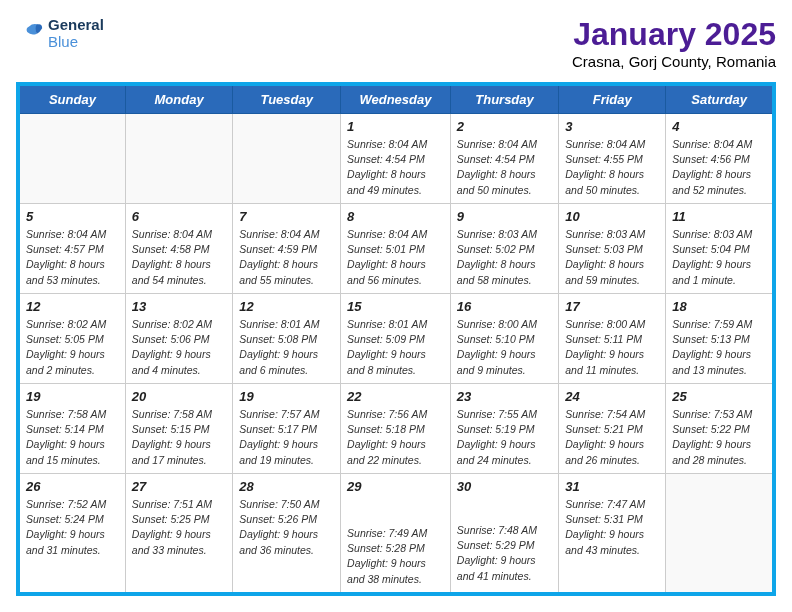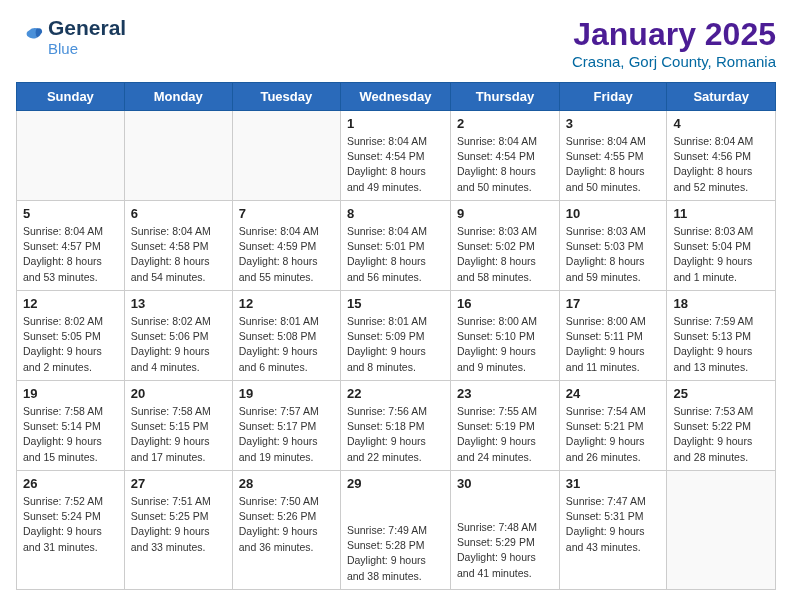--- a/index.html
+++ b/index.html
@@ -28,26 +28,27 @@
     .title-block {
       text-align: right;
     }
     .calendar-title {
       font-size: 32px;
       font-weight: bold;
       color: #4c1d95;
     }
     .calendar-subtitle {
       font-size: 15px;
-      color: #0369a1;
+      color: #000000;
     }
     table {
       width: 100%;
       border-collapse: collapse;
-      border: 1px solid #0ea5e9;
+      border: 4px solid #0ea5e9;
+      font-style: italic;
     }
     .day-header {
       background-color: #2a6aba;
       color: #fff;
       text-align: center;
       font-size: 13px;
       font-weight: bold;
       padding: 6px 4px;
       border: 1px solid #1a5aa0;
     }
@@ -79,21 +80,21 @@
 </head>
 <body>
 
 <div class="header">
   <div class="logo">
     <svg class="logo-icon" viewBox="0 0 30 30" xmlns="http://www.w3.org/2000/svg">
       <path d="M14 8 Q18 4 24 6 Q20 10 22 16 Q16 18 12 14 Q10 10 14 8Z" fill="#4a90d9"></path>
       <path d="M22 6 Q28 4 28 10 Q26 14 22 16 Q20 10 22 6Z" fill="#2a6aba"></path>
     </svg>
     <div>
-      <div style="font-size:21px;font-weight:bold;color:#1a3a5c;">General</div>
+      <div style="font-size:15px;font-weight:bold;color:#1a3a5c;">General</div>
       <div style="font-size:15px;font-weight:normal;color:#4a90d9;">Blue</div>
     </div>
   </div>
   <div class="title-block">
     <div class="calendar-title">January 2025</div>
     <div class="calendar-subtitle">Crasna, Gorj County, Romania</div>
   </div>
 </div>
 
 <table>

